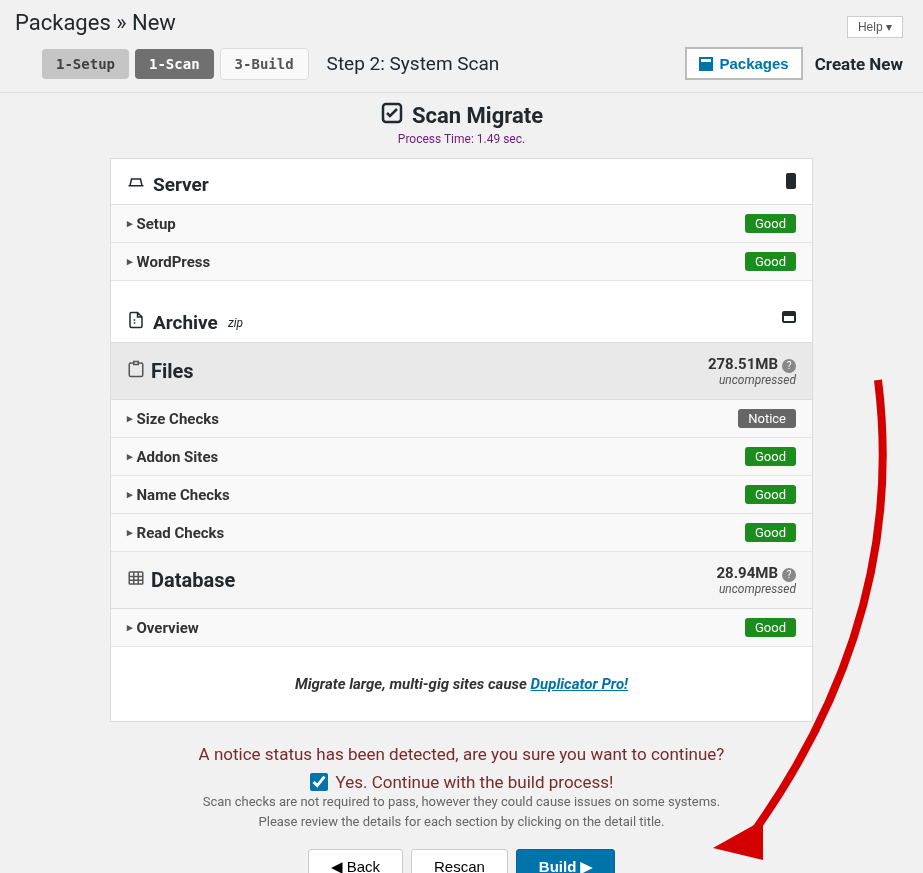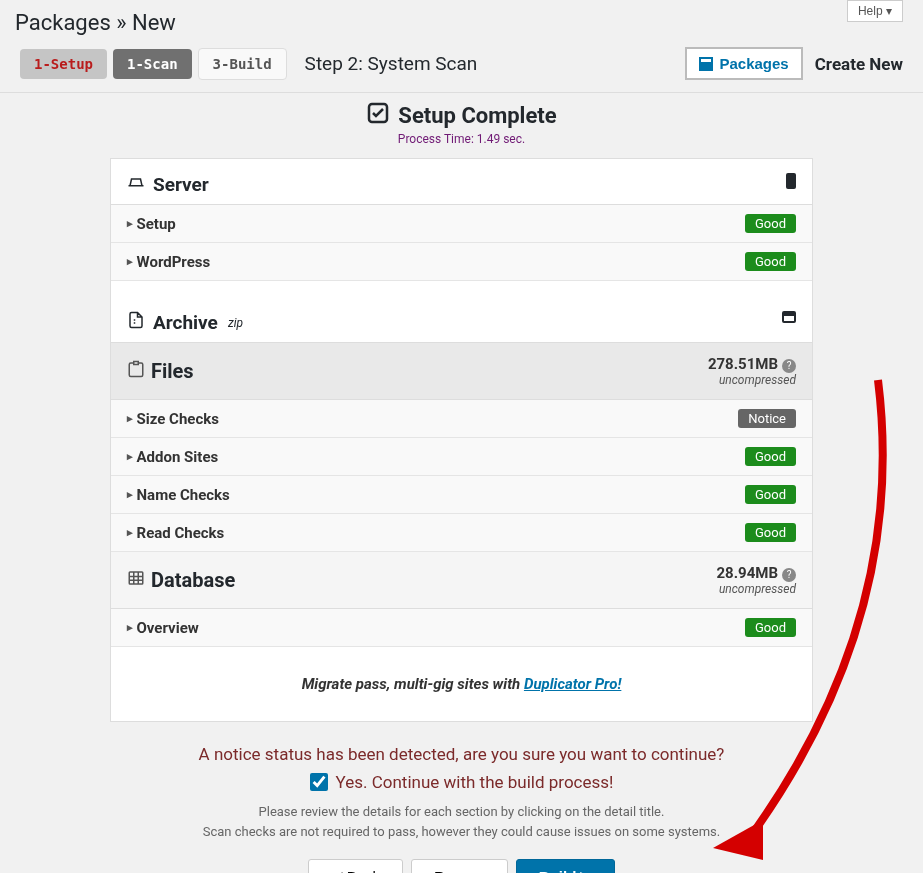--- a/index.html
+++ b/index.html
@@ -1,26 +1,26 @@
 <!DOCTYPE html>
 <html><head>
   <meta charset="utf-8">
   <style>
     * { box-sizing: border-box; margin: 0; padding: 0; }
     body { font-family: -apple-system, BlinkMacSystemFont, "Segoe UI", Roboto, sans-serif; background: #f1f1f1; color: #23282d; width: 923px; }
     
     .page-header { padding: 10px 15px 0; }
     .breadcrumb { font-size: 22px; font-weight: 400; color: #23282d; }
     
-    .top-bar { position: absolute; top: 0; right: 20px; }
+    .top-bar { position: absolute; top: 16px; right: 20px; }
     .help-btn { border: 1px solid #ccc; background: #fff; padding: 3px 10px; font-size: 12px; color: #555; cursor: pointer; }
     
     .wizard-bar { display: flex; align-items: center; padding: 12px 20px; border-bottom: 1px solid #ddd; }
     .wizard-step { padding: 7px 14px; border-radius: 4px; font-size: 14px; margin-right: 6px; font-family: monospace; font-weight: bold; }
-    .wizard-step.disabled { background: #c5c5c5; color: #b91c1c; }
+    .wizard-step.disabled { background: #c5c5c5; color: #404040; margin-left: 22px; }
     .wizard-step.active { background: #707070; color: #fff; }
     .wizard-step.plain { background: #f9f9f9; color: #555; border: 1px solid #ddd; }
     .step-title { font-size: 19px; margin-left: 12px; flex: 1; }
     .packages-btn { border: 2px solid #bbb; background: #fff; color: #0073aa; font-weight: bold; padding: 6px 12px; font-size: 15px; margin-right: 12px; display: inline-flex; align-items: center; gap: 6px; }
     .packages-icon { width: 14px; height: 14px; background: #0073aa; display: inline-block; position: relative; }
     .packages-icon::after { content: ''; position: absolute; top: 2px; left: 2px; right: 2px; height: 3px; background: #fff; }
     .create-new { font-weight: bold; font-size: 17px; color: #23282d; }
     
     .scan-complete { text-align: center; margin-top: 8px; }
     .scan-complete-title { font-size: 22px; font-weight: bold; display: inline-flex; align-items: center; gap: 8px; }
@@ -46,21 +46,21 @@
     
     .badge { padding: 2px 10px; border-radius: 3px; color: #fff; font-size: 13px; font-weight: normal; }
     .badge.good { background: #1c8c1c; }
     .badge.notice { background: #666; }
     
     .migrate-msg { text-align: center; padding: 28px 16px; font-style: italic; font-size: 15px; font-weight: bold; color: #333; }
     .migrate-msg a { color: #0073aa; text-decoration: underline; }
     
     .notice-area { text-align: center; margin: 22px 110px 10px; }
     .notice-text { color: #7b2a2a; font-size: 17px; margin-bottom: 8px; }
-    .confirm-row { display: flex; align-items: center; justify-content: center; gap: 8px; font-size: 17px; color: #7b2a2a; margin-bottom: 10px; }
+    .confirm-row { display: flex; align-items: center; justify-content: center; gap: 8px; font-size: 17px; color: #7b2a2a; margin-bottom: 0; }
     .confirm-row input[type=checkbox] { width: 18px; height: 18px; accent-color: #0073aa; }
     .hint { color: #666; font-size: 13px; line-height: 1.5; }
     
     .button-row { text-align: center; margin: 18px 0 12px; }
     .btn { display: inline-block; padding: 8px 22px; font-size: 15px; border-radius: 3px; border: 1px solid #ccc; background: #fff; margin: 0 2px; cursor: pointer; }
     .btn.primary { background: #0073aa; border-color: #006799; color: #fff; font-weight: bold; }
     
     .box-icon { width: 14px; height: 12px; border: 2px solid #23282d; border-radius: 2px; display: inline-block; position: relative; }
     .box-icon::before { content: ''; position: absolute; top: 0; left: 0; right: 0; height: 3px; background: #23282d; }
     
@@ -94,21 +94,21 @@
 </div>
 
 <div class="scan-complete">
   <div class="scan-complete-title">
     <span class="check-icon">
       <svg viewBox="0 0 24 24" fill="none" stroke="#23282d" stroke-width="2.5">
           <rect x="3" y="3" width="18" height="18" rx="3"></rect>
           <path d="M7 12l3 3 7-7"></path>
         </svg>
     </span>
-    <span>Setup Complete</span>
+    <span>Scan Migrate</span>
   </div>
   <div class="process-time">Process Time: 1.49 sec.</div>
 </div>
 
 <div class="card">
 
   <div class="section-head">
     <div class="section-title">
       <span>
         <svg class="icon-svg" viewBox="0 0 24 24" fill="none" stroke="#23282d" stroke-width="2">
@@ -213,32 +213,32 @@
 
   <div class="row">
     <div class="row-label">
         <span class="caret">▸</span>
         <span>Overview</span>
       </div>
     <span class="badge good">Good</span>
   </div>
 
   <div class="migrate-msg">
-    <span>Migrate pass, multi-gig sites with </span><a href="#">Duplicator Pro!</a>
+    <span>Migrate large, multi-gig sites cause </span><a href="#">Duplicator Pro!</a>
   </div>
 </div>
 
 <div class="notice-area">
   <div class="notice-text">A notice status has been detected, are you sure you want to continue?</div>
   <label class="confirm-row">
     <input type="checkbox" checked="" style="">
     <span>Yes. Continue with the build process!</span>
   </label>
+  <div class="hint">Scan checks are not required to pass, however they could cause issues on some systems.</div>
   <div class="hint">Please review the details for each section by clicking on the detail title.</div>
-  <div class="hint">Scan checks are not required to pass, however they could cause issues on some systems.</div>
 </div>
 
 <div class="button-row">
   <button class="btn">◀ <span>Back</span></button>
   <button class="btn">Rescan</button>
   <button class="btn primary"><span>Build</span> ▶</button>
 </div>
 
 <svg class="arrow-annotation" width="230" height="500" viewBox="0 0 230 500">
   <path d="M 200 10 Q 230 250 70 470" stroke="#d40000" stroke-width="8" fill="none"></path>

